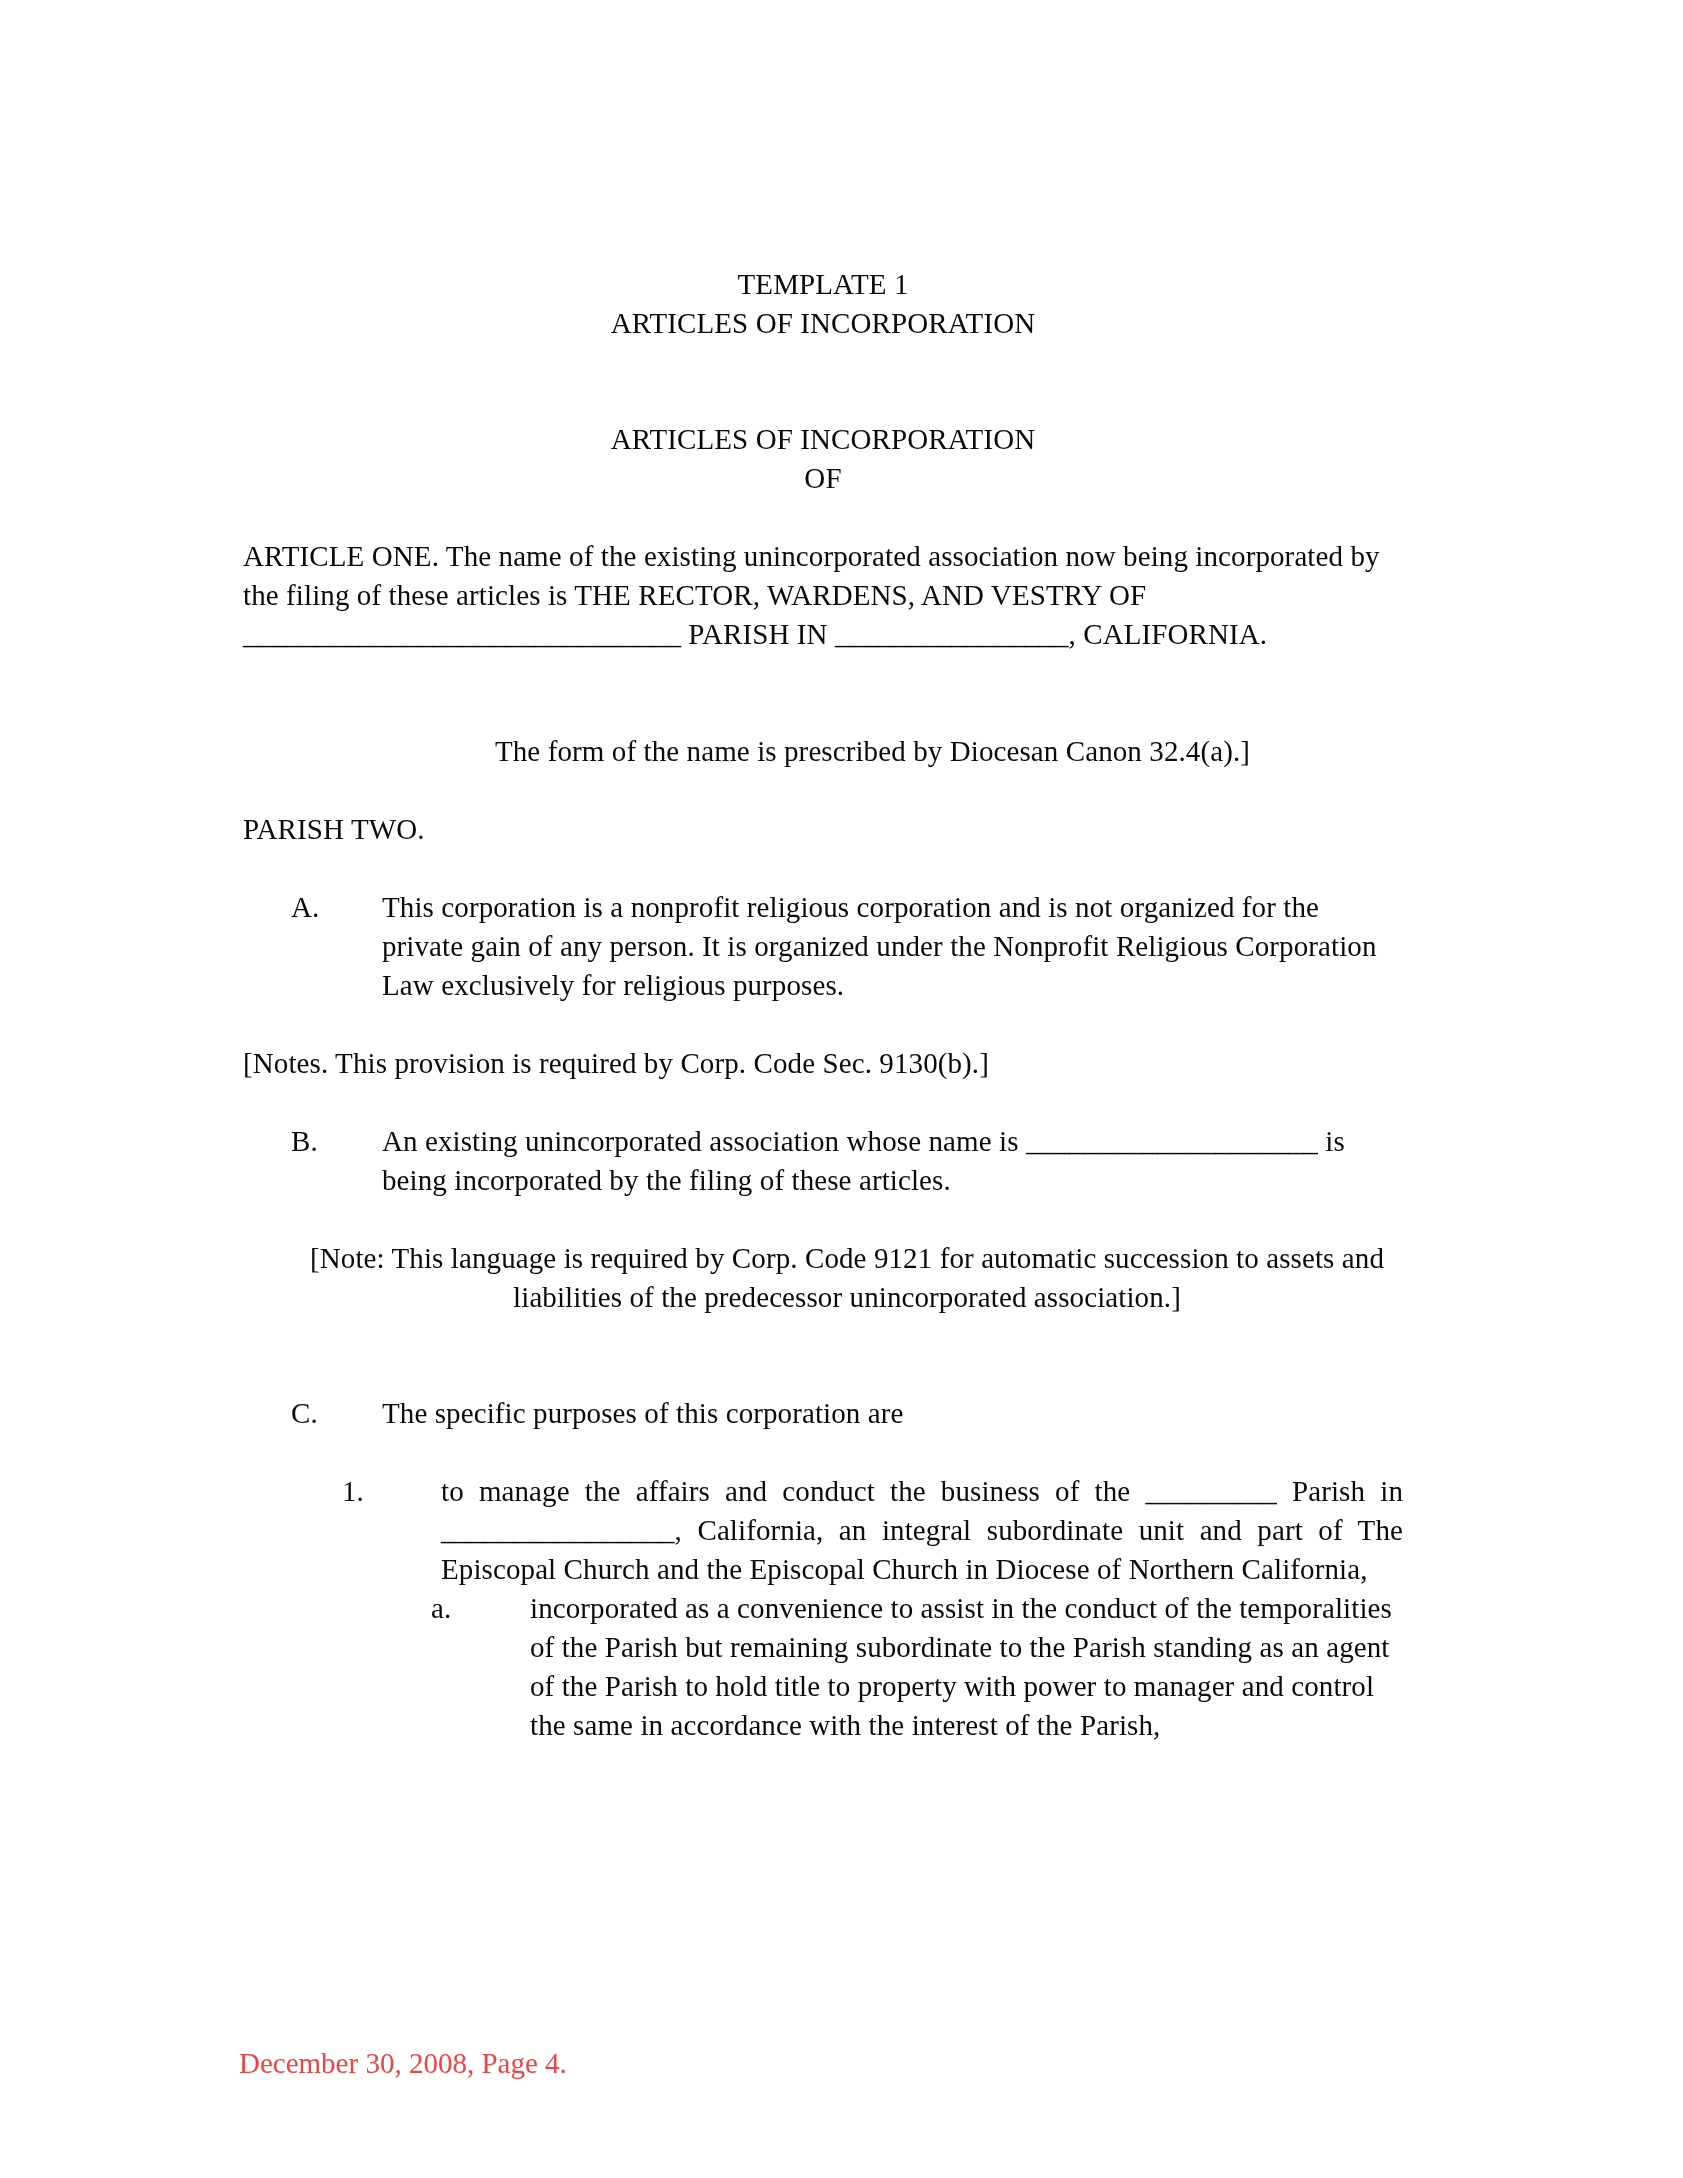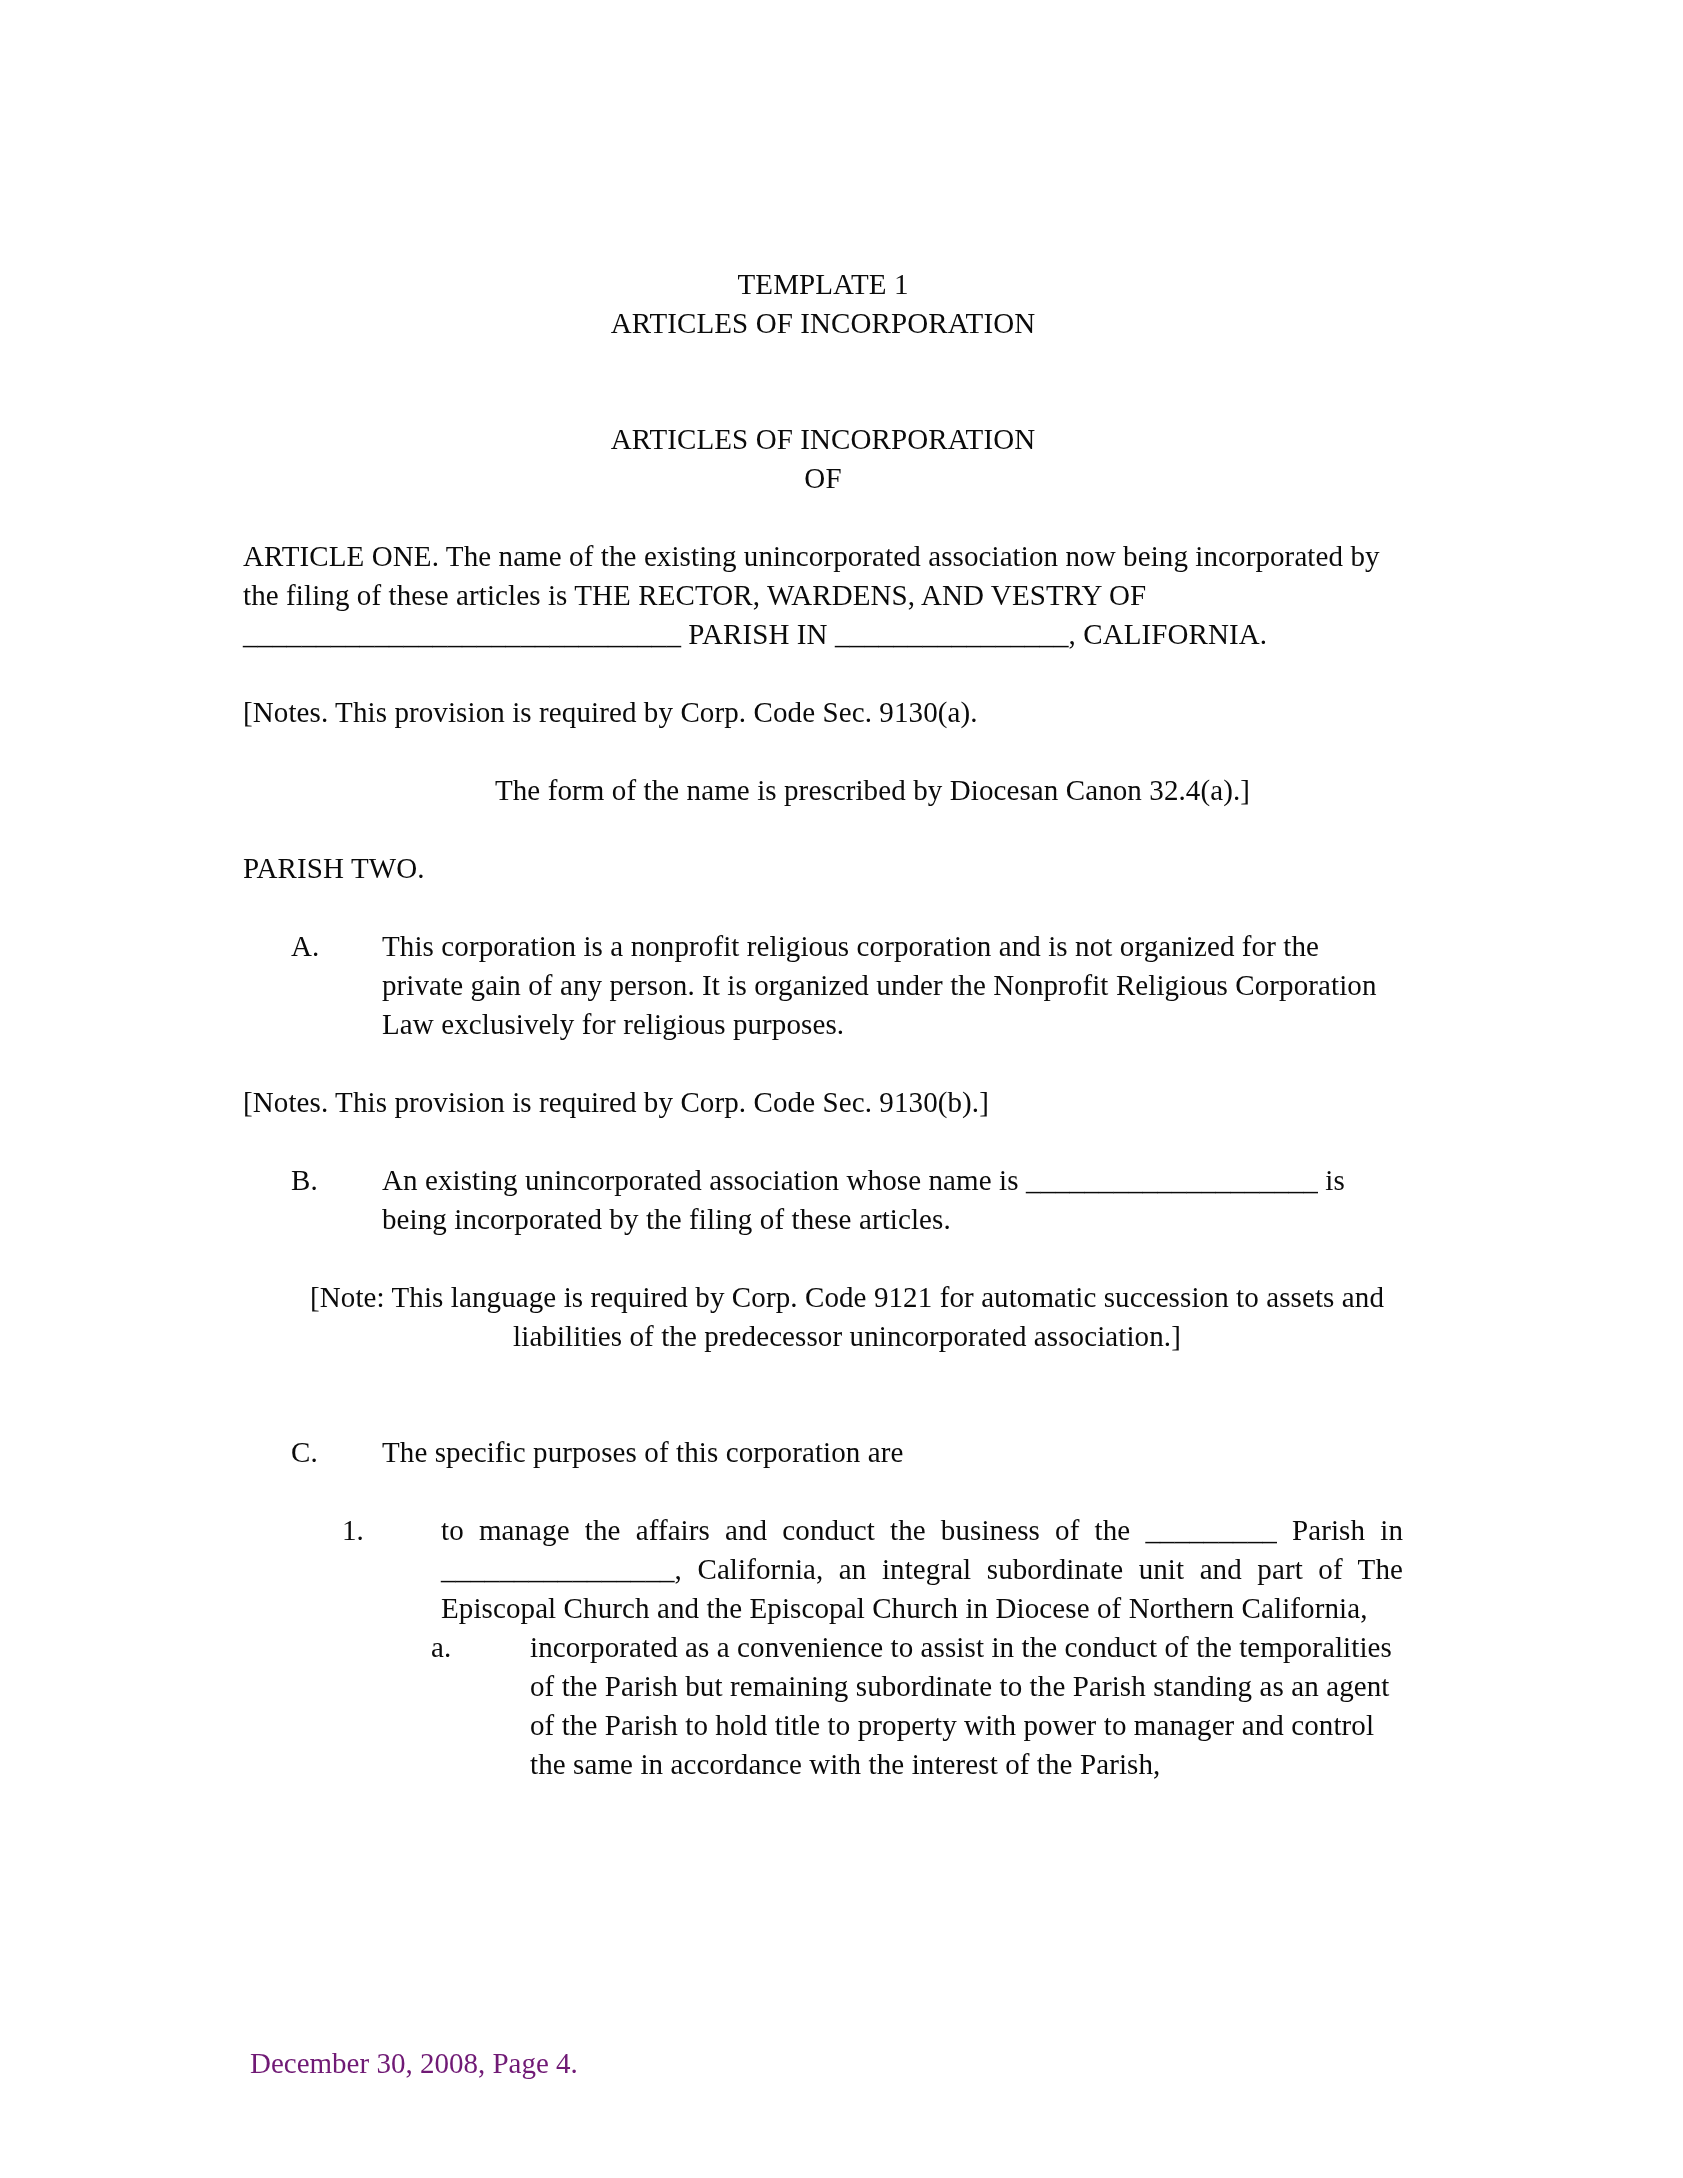--- a/index.html
+++ b/index.html
@@ -108,25 +108,25 @@
   .note-block {
     margin-left: 48px;
   }
   .note-indent {
     margin-left: 99px;
   }
 
   
   .footer {
     position: absolute;
-    left: 250px;
+    left: 239px;
     top: 2044px;
     font-size: 29px;
     line-height: 39px;
-    color: #701a75;
+    color: #ef4444;
   }
 </style>
 </head>
 <body>
 
 <div class="page">
 
   <div class="content">
 
     <div class="header-block">
@@ -140,21 +140,20 @@
       <p class="doc-line blk center">ARTICLES OF INCORPORATION</p>
       <p class="doc-line blk center">OF</p>
     </div>
 
     <div class="gap-md"></div>
 
     <p class="doc-para blk para-flush">ARTICLE ONE. The name of the existing unincorporated association now being incorporated by the filing of these articles is THE RECTOR, WARDENS, AND VESTRY OF ______________________________ PARISH IN ________________, CALIFORNIA.</p>
 
     <div class="gap-md"></div>
 
-    <p class="doc-para blk para-flush">[Notes. This provision is required by Corp. Code Sec. 9130(a).</p>
 
     <div class="gap-md"></div>
 
     <p class="doc-para blk note-indent">The form of the name is prescribed by Diocesan Canon 32.4(a).]</p>
 
     <div class="gap-md"></div>
 
     <p class="doc-para blk para-flush">PARISH TWO.</p>
 
     <div class="gap-md"></div>

